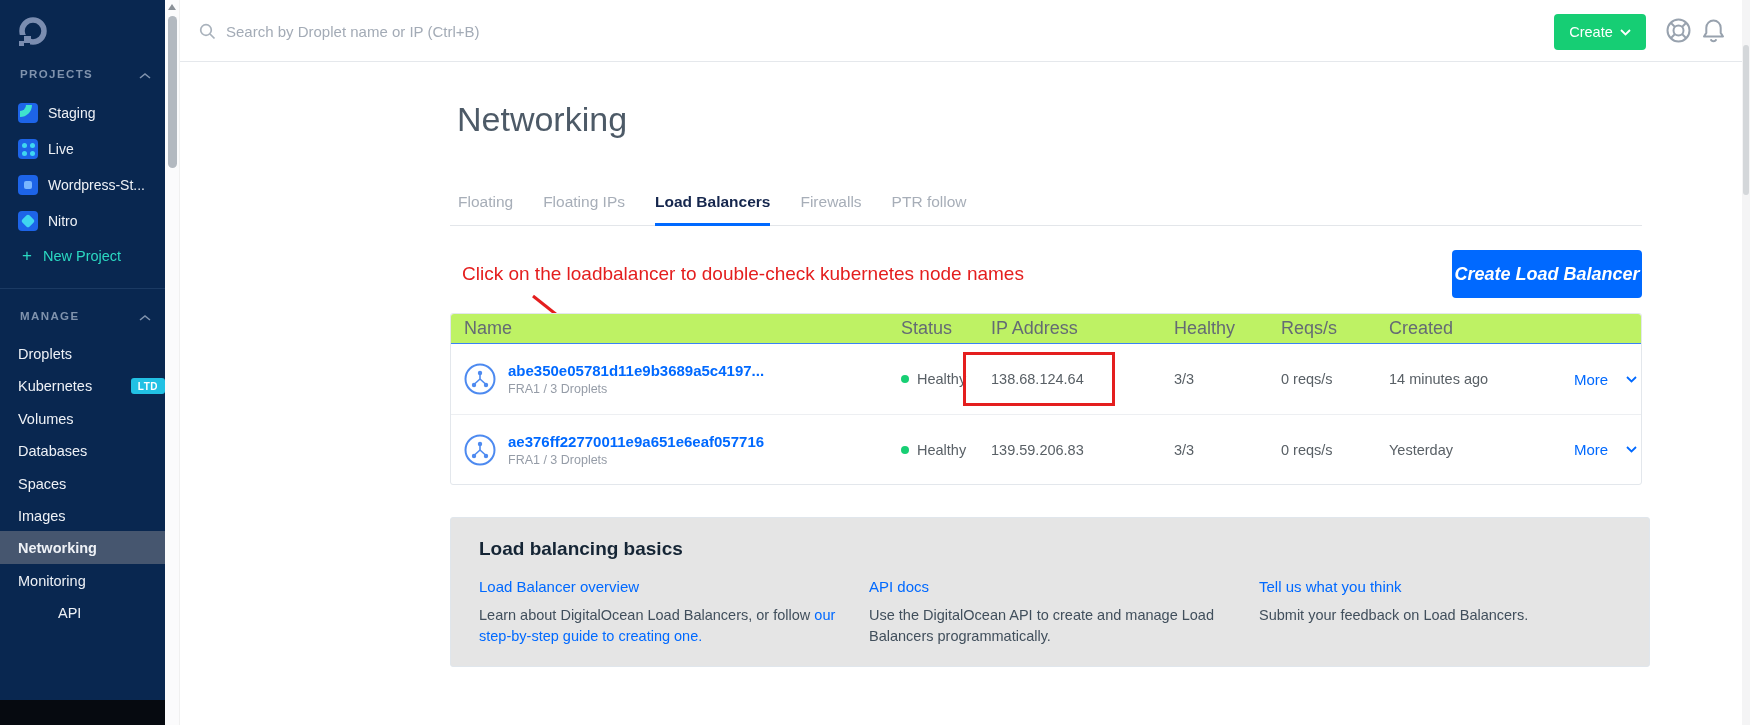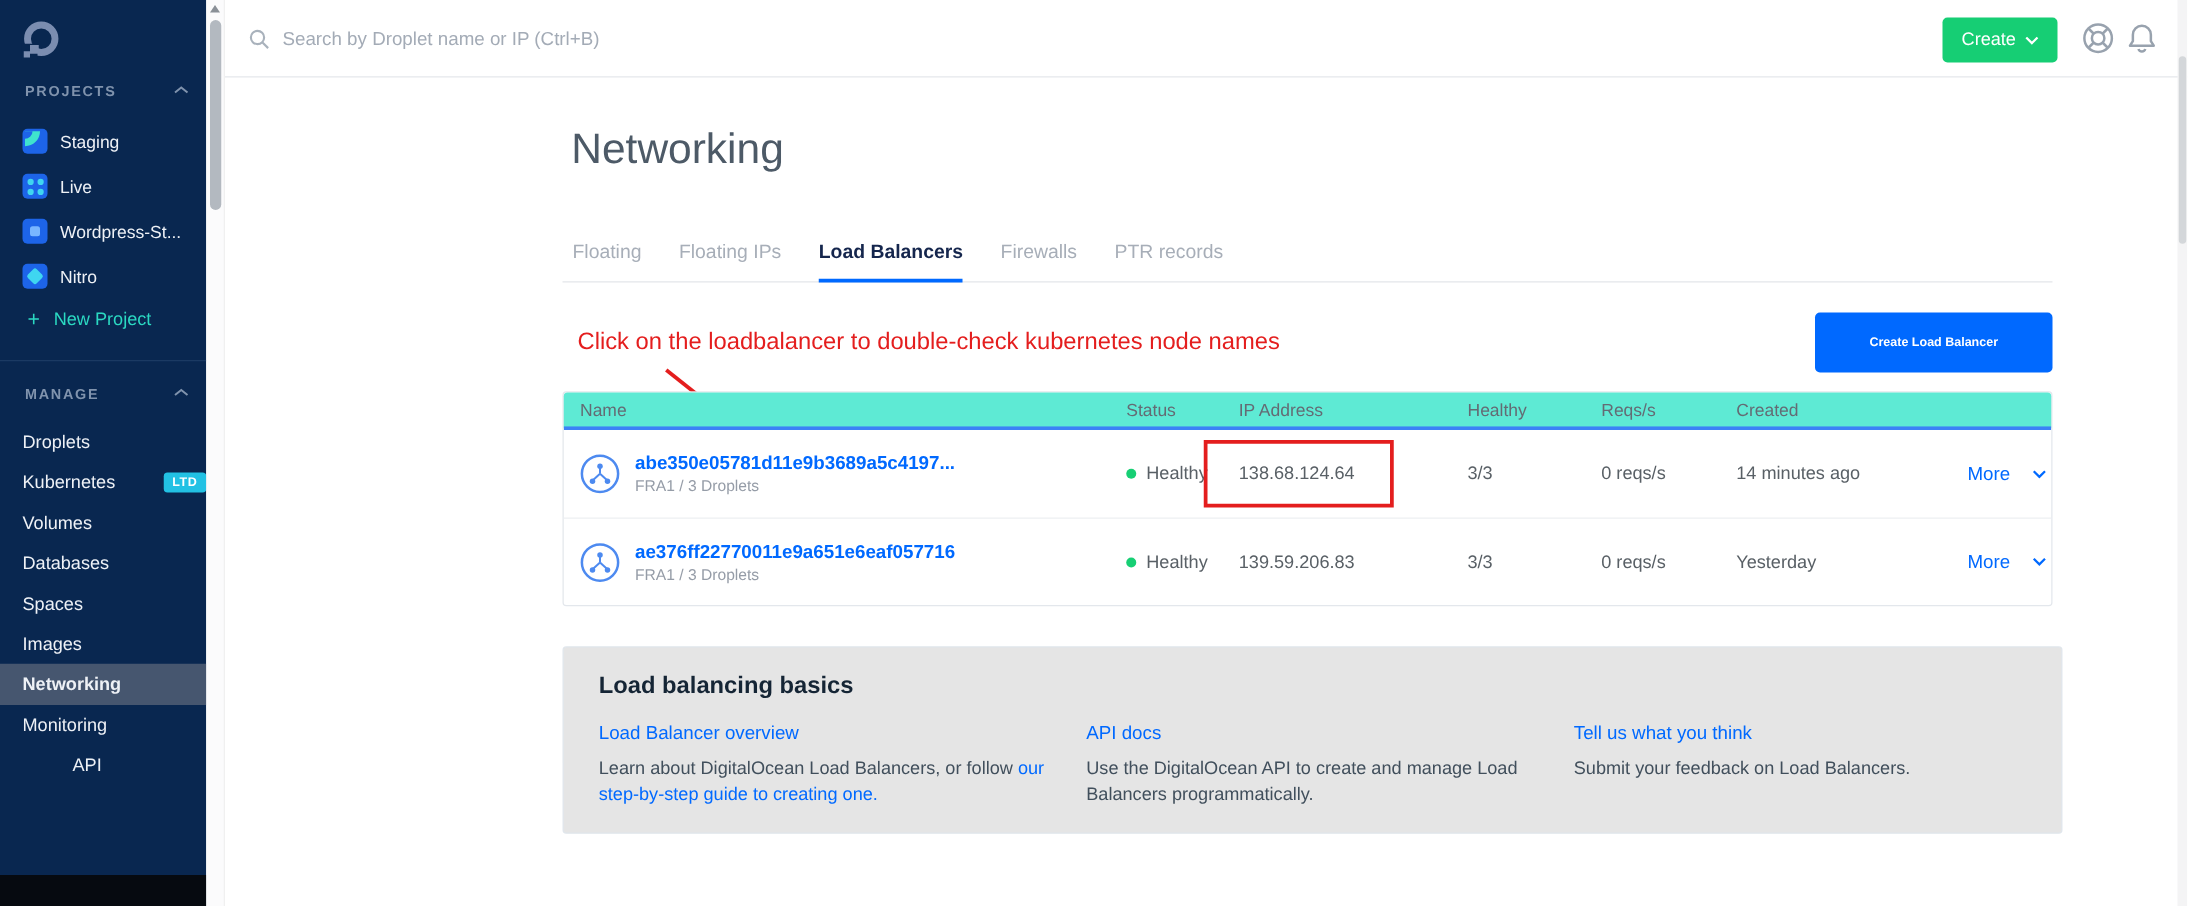--- a/index.html
+++ b/index.html
@@ -3,21 +3,21 @@
 <meta charset="utf-8">
 <style>
   * { margin:0; padding:0; box-sizing:border-box; }
   html,body { width:1750px; height:725px; }
   body { font-family:"Liberation Sans","DejaVu Sans",sans-serif; background:#fff; }
   .screen { position:relative; width:1750px; height:725px; overflow:hidden; background:#fff; }
 
   
   .sidebar { position:absolute; left:0; top:0; width:165px; height:725px; background:#092750; }
   .logo { position:absolute; left:16px; top:15px; width:34px; height:34px; }
-  .section-head { position:absolute; left:20px; right:14px; display:flex; align-items:flex-start; justify-content:space-between;
+  .section-head { position:absolute; left:20px; right:14px; display:flex; align-items:flex-end; justify-content:space-between;
     color:#8093ad; font-size:11.5px; letter-spacing:1.4px; font-weight:700; }
   .sb-item { position:absolute; left:0; width:165px; height:24px; display:flex; align-items:center; padding-left:18px;
     color:#eef1f6; font-size:14px; cursor:pointer; }
   .proj-icon { width:20px; height:20px; border-radius:4px; background:#1d64e8; position:relative; overflow:hidden; margin-right:10px; flex:0 0 auto; }
   .icon-staging::after { content:''; position:absolute; left:2px; top:2px; width:12px; height:12px; background:#3fe3cd; border-bottom-right-radius:14px; }
   .icon-staging::before { content:''; position:absolute; left:2px; top:2px; width:6px; height:6px; background:#1d64e8; border-bottom-right-radius:8px; z-index:1; }
   .icon-live::after { content:''; position:absolute; left:4px; top:4px; width:5px; height:5px; border-radius:50%; background:#3fd6f0;
     box-shadow:8px 0 0 #3fd6f0, 0 8px 0 #3fd6f0, 8px 8px 0 #3fd6f0; }
   .icon-wp::after { content:''; position:absolute; left:6px; top:6px; width:8px; height:8px; border-radius:2px; background:#79b6ff; }
   .icon-nitro::after { content:''; position:absolute; left:5px; top:5px; width:10px; height:10px; background:#3fd6f0; transform:rotate(45deg); border-radius:2px; }
@@ -54,26 +54,26 @@
 
   .tabs { position:absolute; left:450px; top:193px; width:1192px; border-bottom:1px solid #e3e6ea; display:flex; gap:30px; padding-left:8px; }
   .tab { position:relative; font-size:15.5px; color:#a7aeb8; padding-bottom:14px; cursor:pointer; }
   .tab.active { color:#15264d; font-weight:700; }
   .tab.active::after { content:''; position:absolute; left:0; right:0; bottom:-1px; height:3px; background:#0069ff; }
 
   .annotation { position:absolute; left:462px; top:263px; font-size:19px; color:#e41e1e; }
   .arrow-svg { position:absolute; left:495px; top:286px; width:130px; height:75px; pointer-events:none; }
 
   .create-lb-btn { position:absolute; left:1452px; top:250px; width:190px; height:48px; background:#0069ff; border:none; border-radius:4px;
-    color:#fff; font-size:10px; font-weight:600; font-family:inherit; cursor:pointer; }
+    color:#fff; font-size:18px; font-weight:600; font-family:inherit; cursor:pointer;font-style:italic; }
 
   
   .lb-table { position:absolute; left:450px; top:313px; width:1192px; border:1px solid #e3e7ec; border-radius:3px; background:#fff; }
   .t-grid { display:grid; grid-template-columns:437px 90px 183px 107px 108px 185px 1fr; align-items:center; }
-  .thead { height:30px; background:#5eead4; border-bottom:3px solid #3b82f6; color:#646b74; font-size:14px; padding-left:13px; padding-right:20px; border-radius:3px 3px 0 0; }
+  .thead { height:30px; background:#bef264; border-bottom:1px solid #3b82f6; color:#646b74; font-size:18px; padding-left:13px; padding-right:20px; border-radius:3px 3px 0 0; }
   .trow { height:70px; padding-left:13px; padding-right:20px; position:relative; }
   .trow + .trow { border-top:1px solid #edeff2; }
   .name-cell { display:flex; align-items:center; gap:12px; }
   .lb-icon { flex:0 0 auto; }
   .lb-name { color:#0069ff; font-size:15px; font-weight:700; cursor:pointer; }
   .lb-sub { color:#959ca7; font-size:12.5px; margin-top:3px; }
   .status-cell { display:flex; align-items:center; gap:8px; color:#596066; font-size:14.5px; }
   .dot { width:8px; height:8px; border-radius:50%; background:#17cf74; }
   .cell { color:#596066; font-size:14.5px; }
   .more-cell { justify-self:end; display:flex; align-items:center; gap:18px; color:#0069ff; font-size:15px; cursor:pointer; }
@@ -211,21 +211,21 @@
   </header>
 
   <main>
     <h1 class="page-title">Networking</h1>
 
     <nav class="tabs">
       <div class="tab"><span>Floating</span></div>
       <div class="tab"><span>Floating IPs</span></div>
       <div class="tab active"><span>Load Balancers</span></div>
       <div class="tab"><span>Firewalls</span></div>
-      <div class="tab"><span>PTR records</span></div>
+      <div class="tab"><span>PTR follow</span></div>
     </nav>
 
     <div class="annotation">Click on the loadbalancer to double-check kubernetes node names</div>
     <svg class="arrow-svg" viewBox="0 0 130 75">
       <defs>
         <marker id="arrhead" markerWidth="9" markerHeight="9" refX="6" refY="4" orient="auto">
           <path d="M0,0 L8,4 L0,8 z" fill="#e41e1e"></path>
         </marker>
       </defs>
       <line x1="38" y1="10" x2="101" y2="60" stroke="#e41e1e" stroke-width="3" marker-end="url(#arrhead)"></line>

